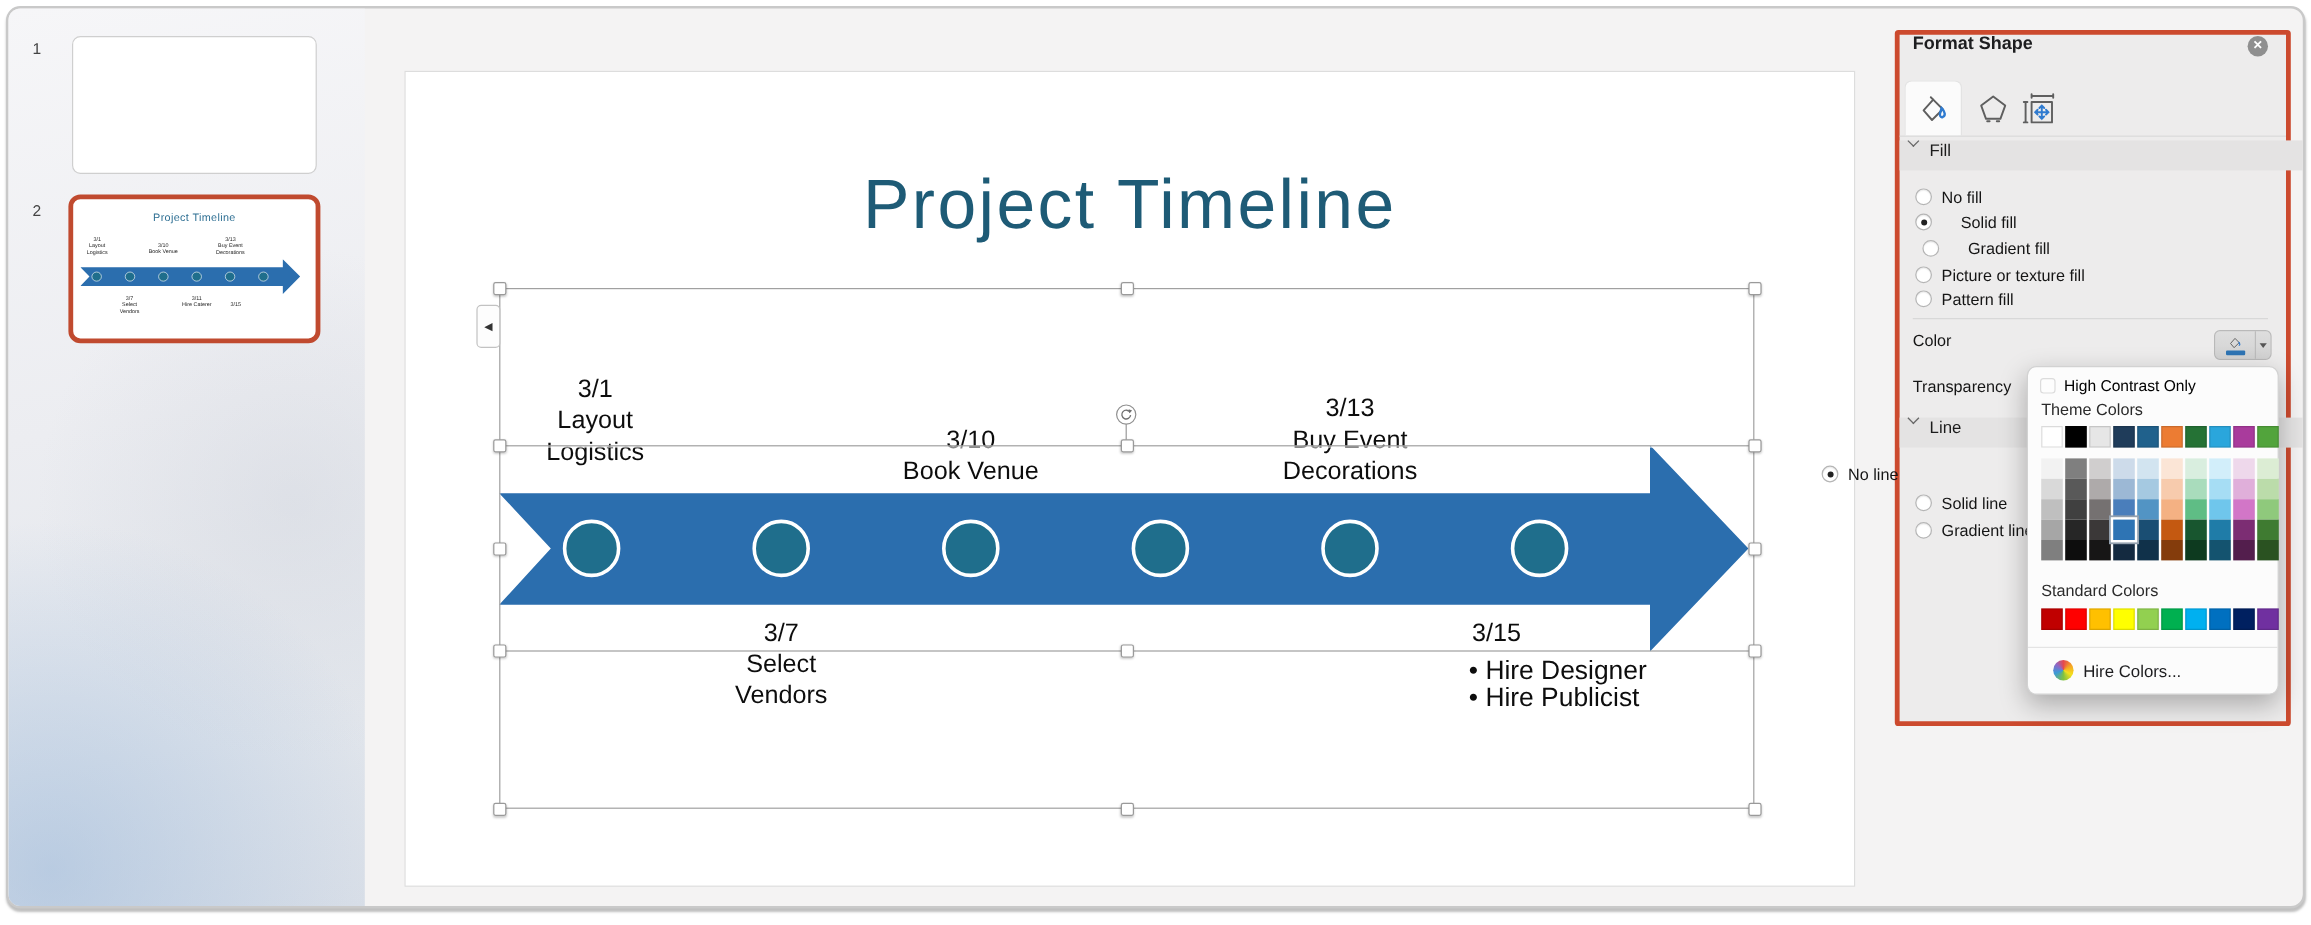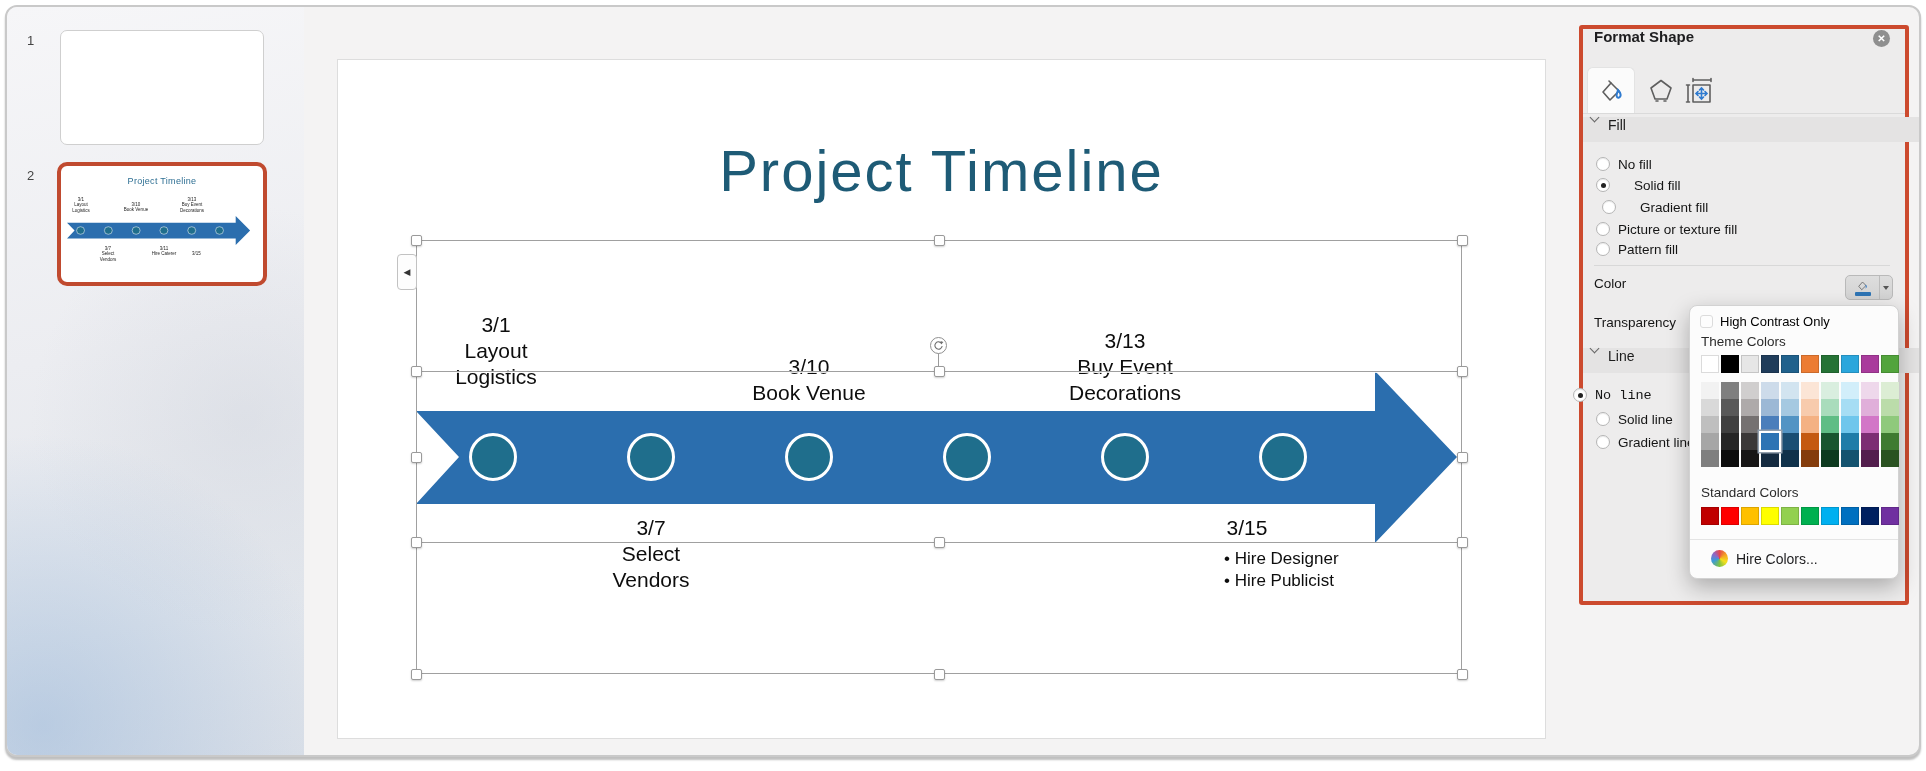--- a/index.html
+++ b/index.html
@@ -24,21 +24,21 @@
                 color:#222; white-space:pre-line; }
 
   
   .slide { position:absolute; left:330px; top:52px; width:1209px; height:680px;
            background:#fff; border:1px solid #dddddd; }
   .slide-title { position:absolute; left:330px; top:130px; width:1209px; text-align:center;
                  font-size:58px; font-weight:400; letter-spacing:2px; color:#1E5B76; }
 
   .tl-label { position:absolute; width:220px; text-align:center; font-size:21px; line-height:26px;
               color:#0d0d0d; white-space:pre-line; }
-  .tl-bullets { position:absolute; font-size:17px; line-height:21.5px; color:#0d0d0d; text-align:left; }
+  .tl-bullets { position:absolute; font-size:22px; line-height:21.5px; color:#0d0d0d; text-align:left; }
 
   
   .sel-outer { position:absolute; left:409px; top:233px; width:1046px; height:434px;
                border:1px solid #a0a0a0; box-shadow:0 0 0 1px rgba(255,255,255,.85); }
   .sel-line { position:absolute; left:409px; width:1046px; height:0; border-top:1px solid #a0a0a0;
               box-shadow:0 1px 0 rgba(255,255,255,.85); }
   .handle { position:absolute; width:11px; height:11px; background:#fff; border:1px solid #9a9a9a;
             border-radius:2px; box-shadow:0 1px 2px rgba(0,0,0,.2); }
   .rot-stem { position:absolute; left:931px; top:346px; width:1px; height:14px; background:#9a9a9a; }
   .rot-handle { position:absolute; left:923px; top:330px; width:17px; height:17px; background:#fff;
@@ -273,21 +273,21 @@
           <div class="tri-down"></div>
         </div>
     </div>
     <div class="field-label" style="left:1587px; top:308px;">Transparency</div>
 
     <div class="section-band" style="top:341px;">
       <span class="chev"></span>
       <span class="section-label">Line</span>
     </div>
     <div id="line-radios">
-        <div class="radio-row" style="left: 1566px; top: 379px; font-family: Liberation Mono, monospace;">
+        <div class="radio-row" style="left: 1511px; top: 379px;">
           <div class="radio on"></div>
           <div class="radio-label">No line</div>
         </div>
         <div class="radio-row" style="left: 1589px; top: 403px;">
           <div class="radio"></div>
           <div class="radio-label">Solid line</div>
         </div>
         <div class="radio-row" style="left: 1589px; top: 426px;">
           <div class="radio"></div>
           <div class="radio-label">Gradient line</div>

